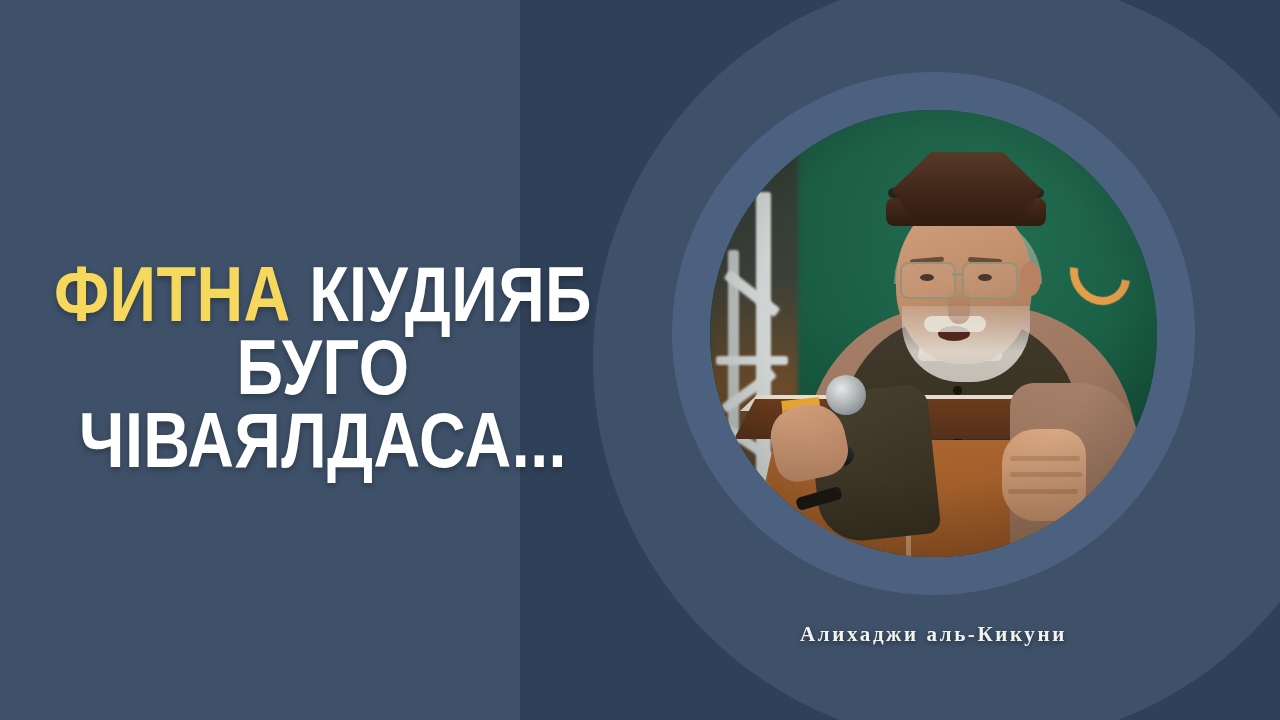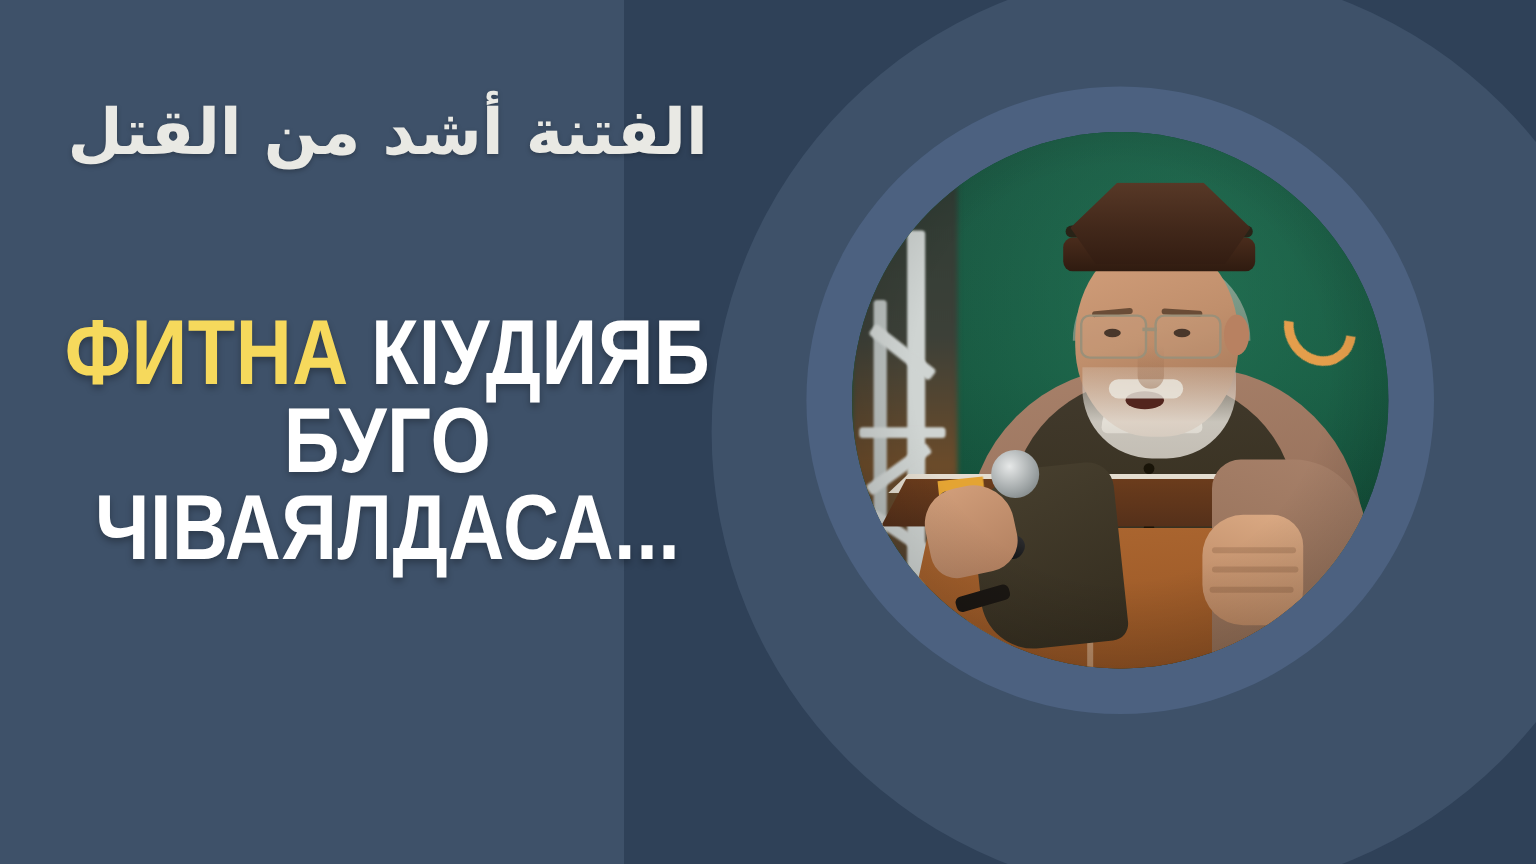--- a/index.html
+++ b/index.html
@@ -563,24 +563,24 @@
       <div class="ph-mic-head"></div>
       <div class="ph-handL"></div>
       <div class="ph-watch"></div>
 
       <div class="photo-vignette"></div>
     </div>
   </div>
 
   <div class="left-col">
 
-    <div class="arabic-line">الفتنة أشد من القتل</div>
 
     <div class="title-block">
       <span class="title-line"><span class="hl-yellow">ФИТНА</span> <span>КIУДИЯБ</span></span>
       <span class="title-line">БУГО</span>
       <span class="title-line">ЧIВАЯЛДАСА...</span>
     </div>
 
   </div>
 
+  <div class="caption">Алихаджи аль-Кикуни</div>
 
 </div>
 
 </body></html>

